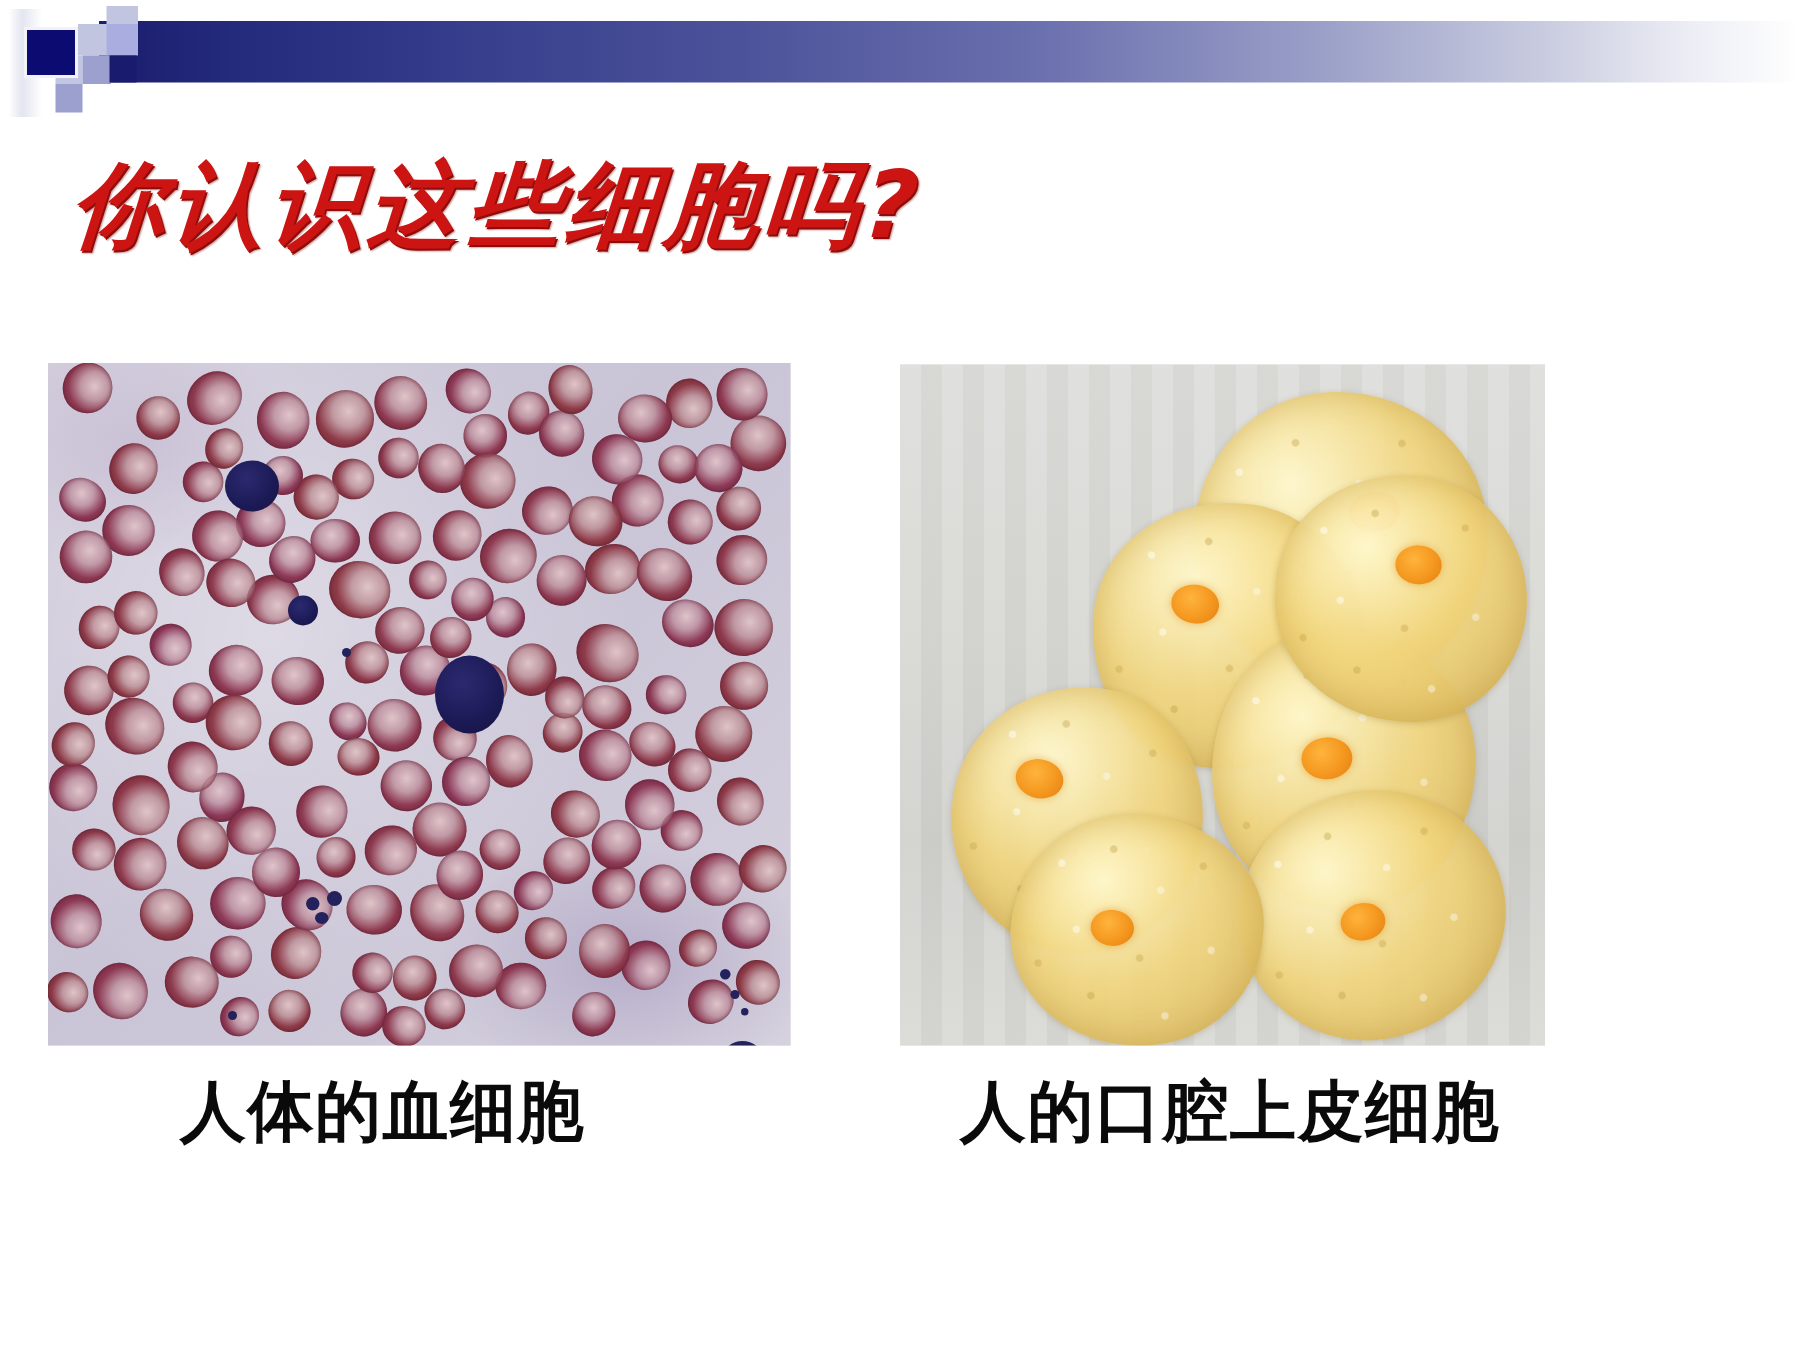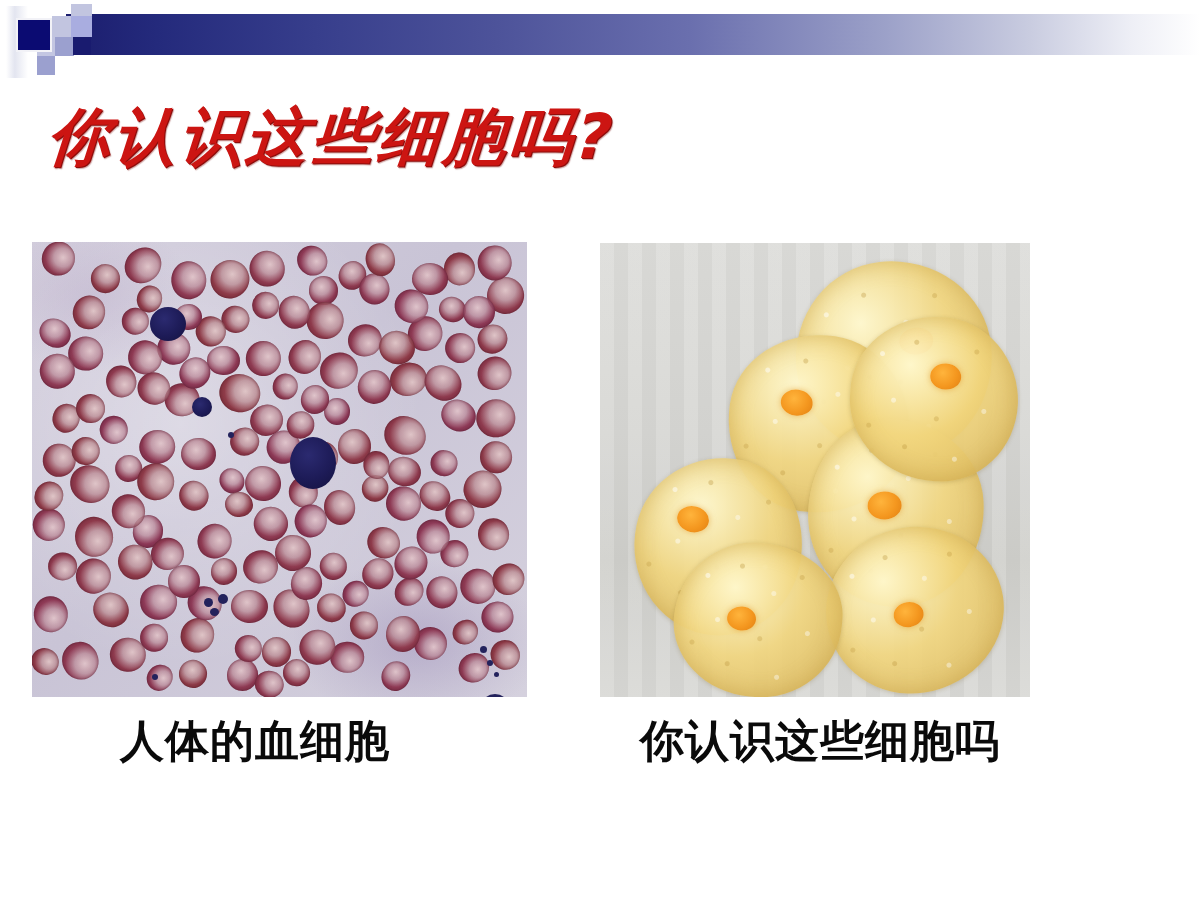--- a/index.html
+++ b/index.html
@@ -459,13 +459,13 @@
           <div class="ep-tex"></div>
           <div class="ep-nucleus" style="left: 52.7px; top: 65px; width: 29px; height: 24px;"></div>
         </div>
         <div class="ep-cell" style="left: 250px; top: 74px; width: 168px; height: 164px; border-radius: 52% 48% 46% 54% / 48% 52% 50% 50%; transform: rotate(3deg);">
           <div class="ep-tex"></div>
           <div class="ep-nucleus" style="left: 78.58px; top: 46.04px; width: 31px; height: 26px;"></div>
         </div>
       </div>
   </div>
 </div>
-<div class="caption cap-epith">你认识这些细胞吗</div>
+<div class="caption cap-epith">人的口腔上皮细胞</div>
 
 </body></html>

